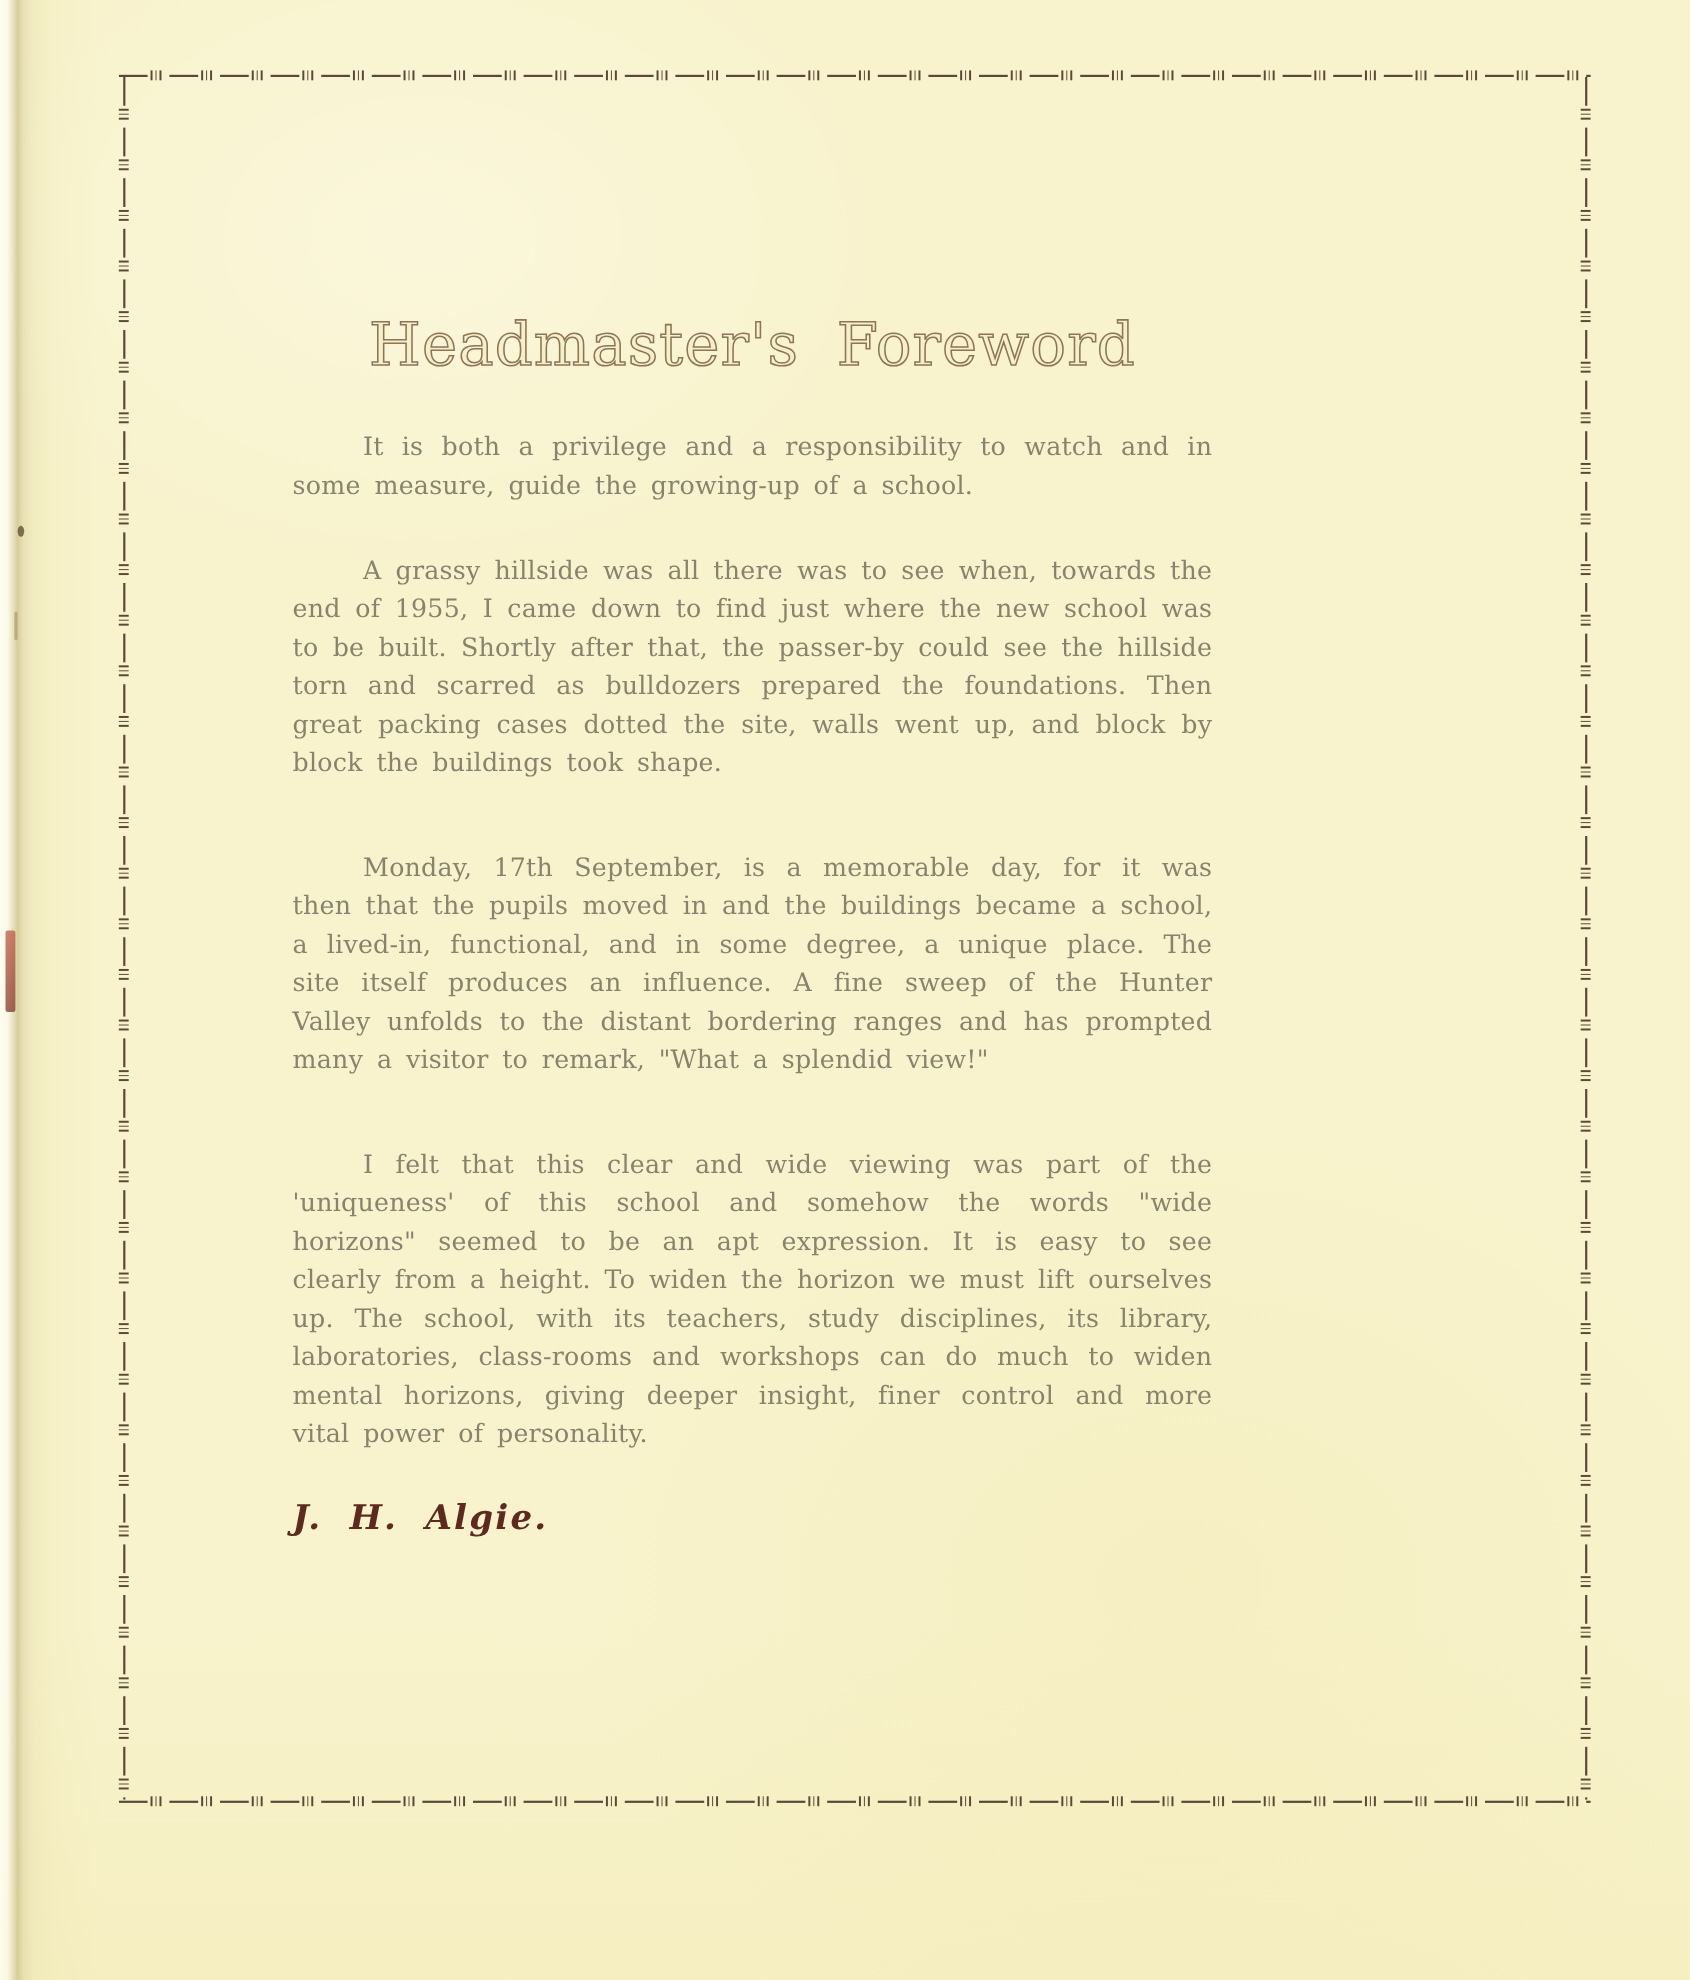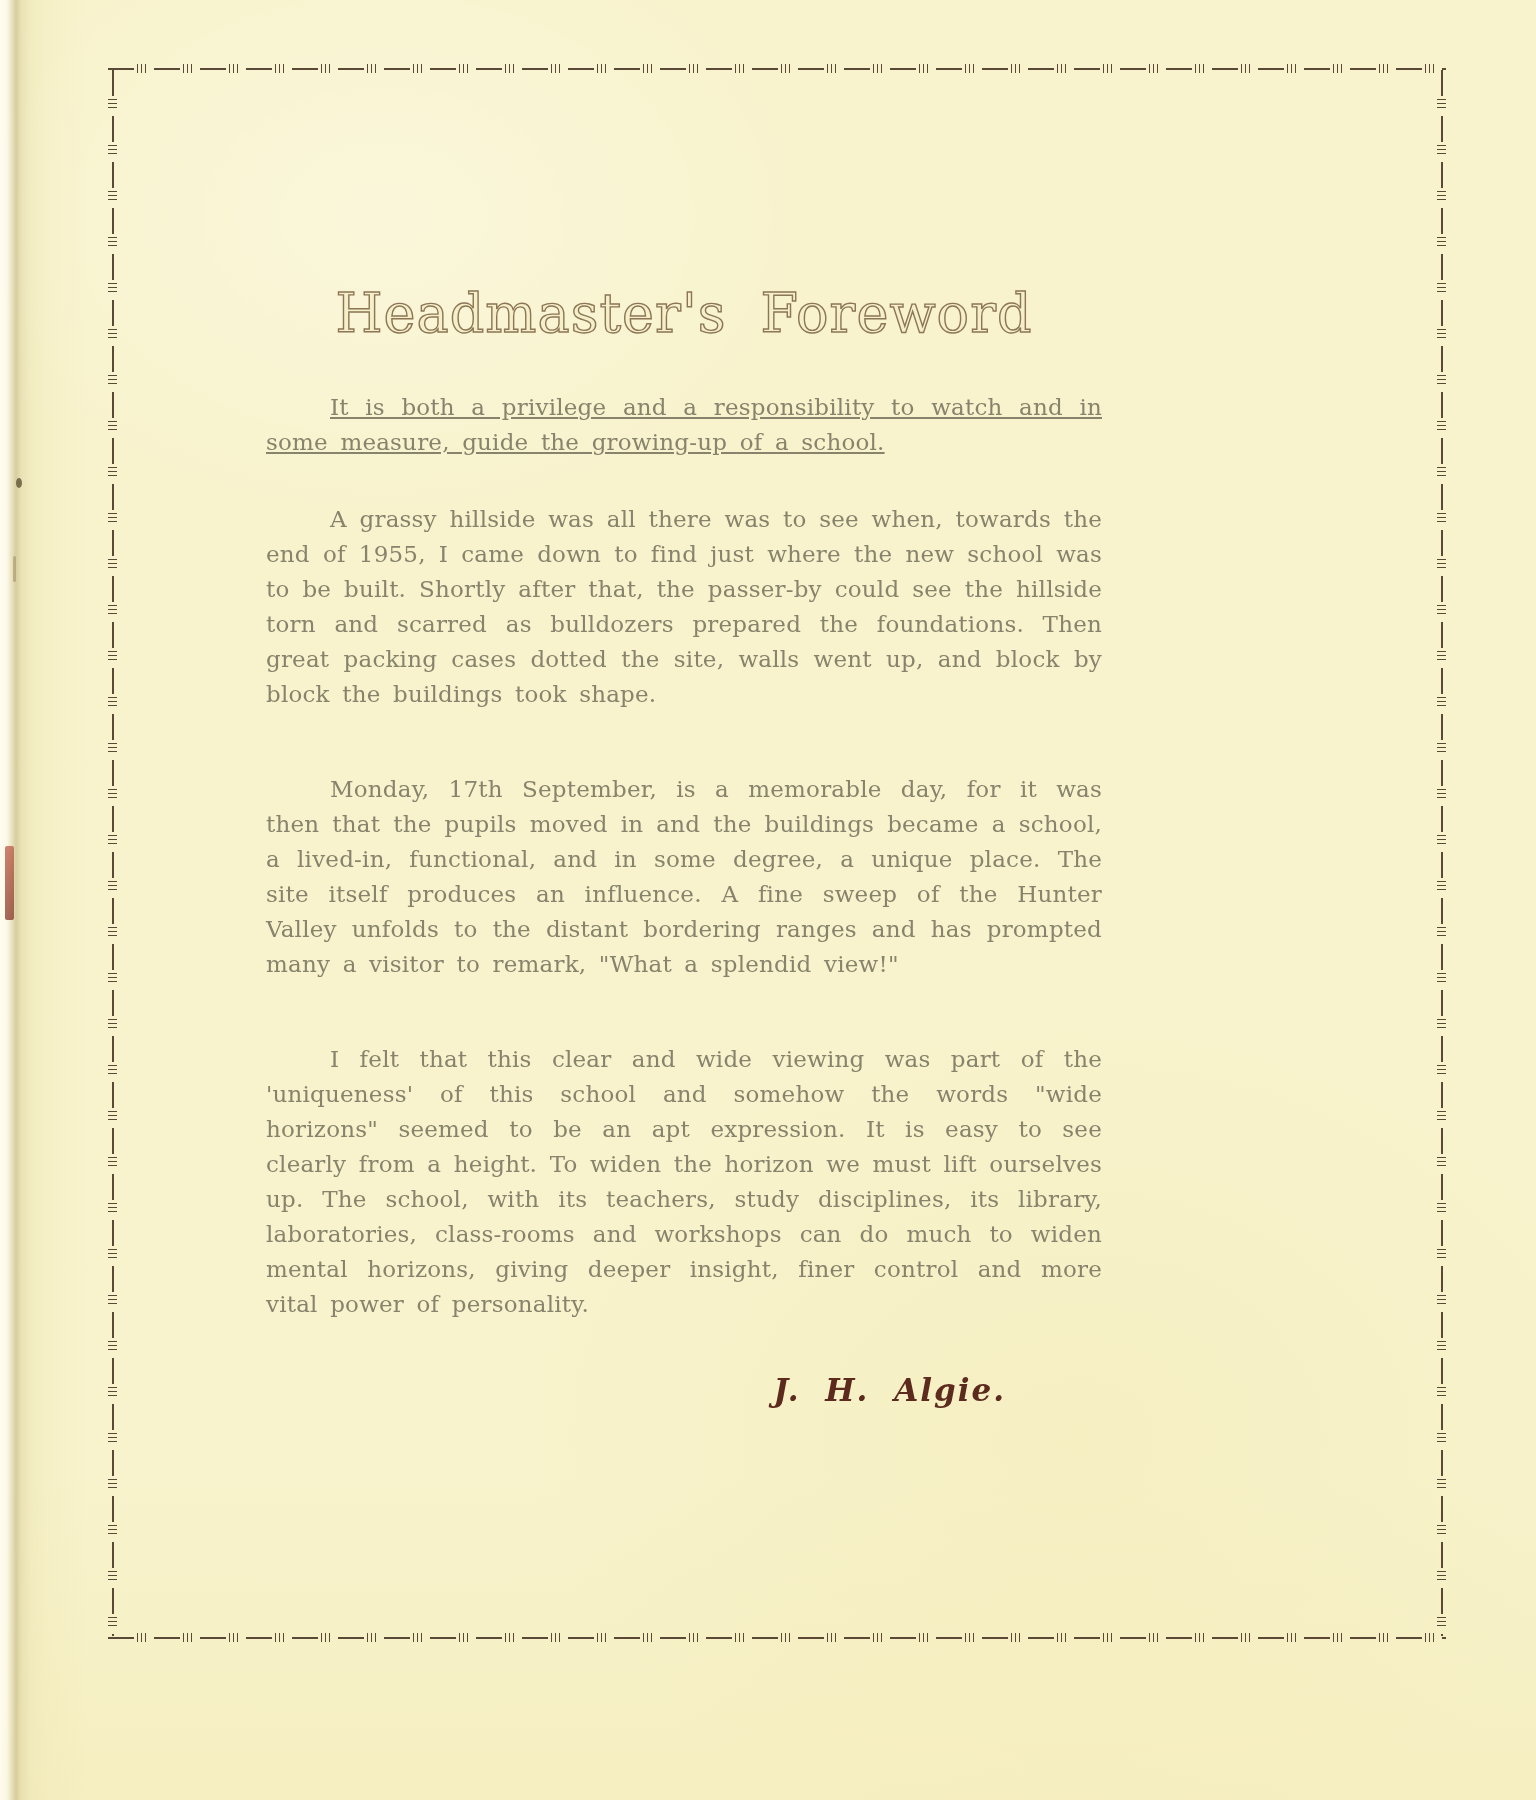--- a/index.html
+++ b/index.html
@@ -91,26 +91,26 @@
   .para{
     margin-top:60px;
     font-size:23px;
     line-height:35px;
     color:var(--ink);
     text-align:justify;
     text-indent:64px;
     word-spacing:5px;
     letter-spacing:0.2px;
   }
-  .content p:nth-of-type(1){margin-top:40px;text-decoration:underline;}
+  .content p:nth-of-type(1){margin-top:40px;}
   .content p:nth-of-type(2){margin-top:42px;}
   .signature{
-    margin-top:50px;
+    margin-top:40px;
     padding-right:96px;
-    text-align:right;
+    text-align:left;
     font-family:"DejaVu Serif", serif;
     font-style:italic;
     font-weight:bold;
     font-size:31px;
     letter-spacing:2px;
     word-spacing:12px;
     color:var(--signature-ink);
   }
 </style>
 </head>

